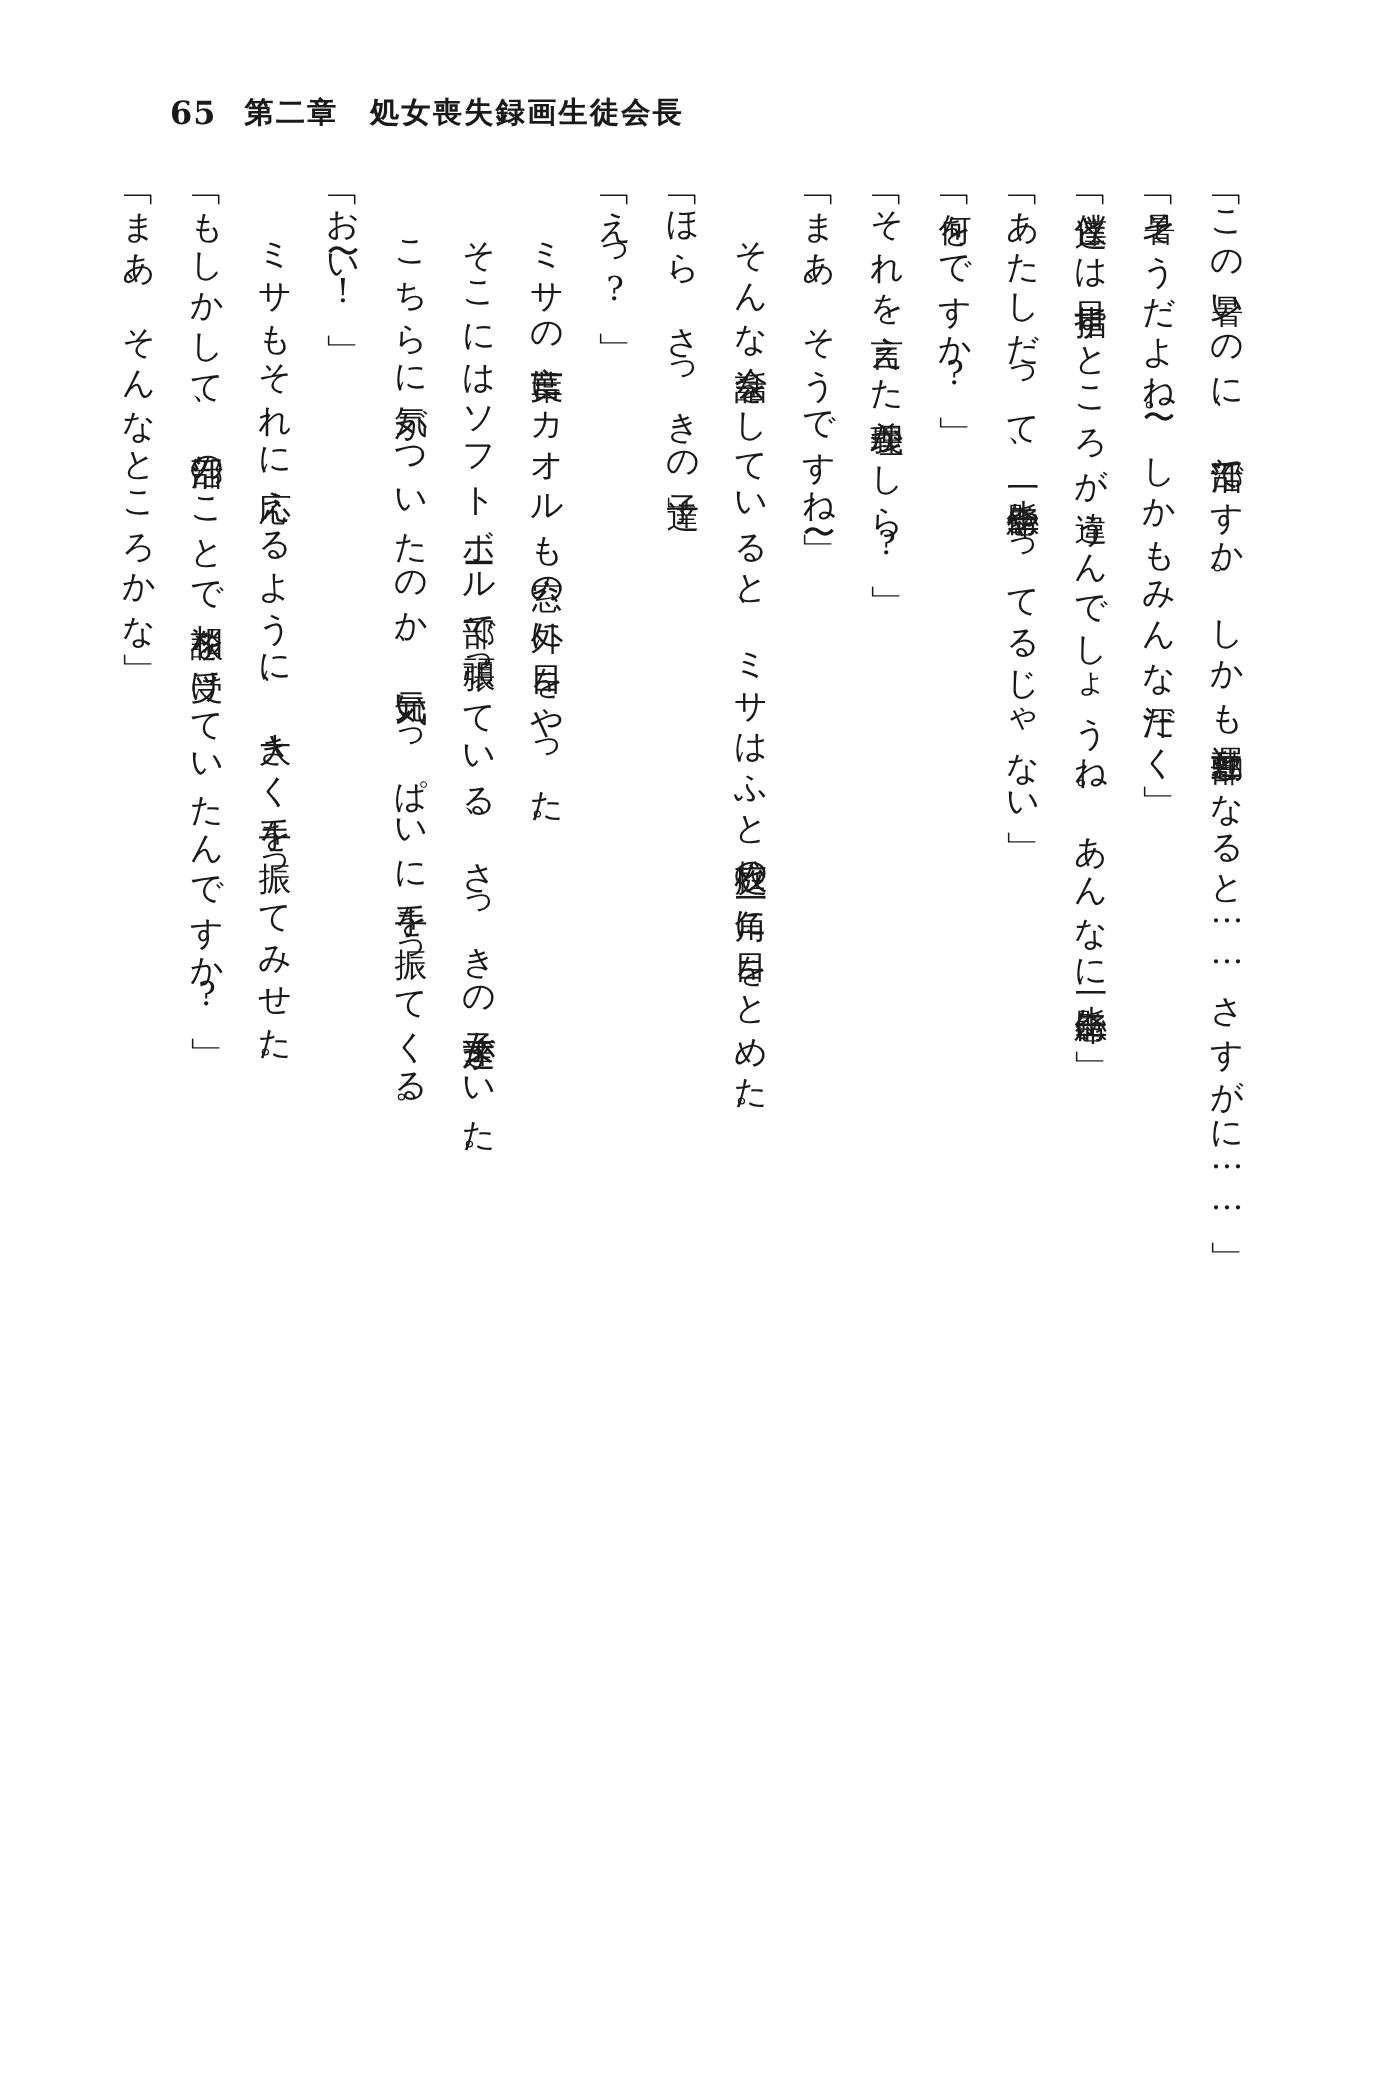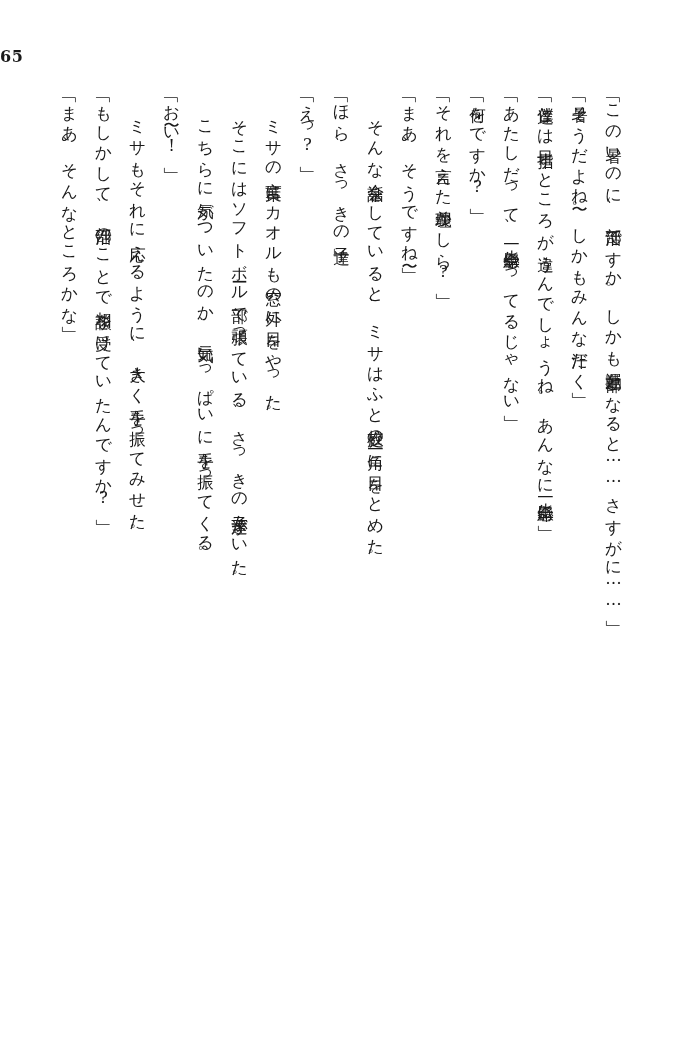--- a/index.html
+++ b/index.html
@@ -19,20 +19,21 @@
   
   .page-header {
     position: absolute;
     top: 44px;
     left: 0;
     width: 700px;
     height: 24px;
     display: flex;
     align-items: center;
     gap: 14px;
+    padding-left: 85px;
     box-sizing: border-box;
   }
   .page-number {
     font-size: 16px;
     font-weight: bold;
     letter-spacing: 0.5px;
   }
   .running-title {
     font-size: 14.5px;
     font-weight: bold;
@@ -69,20 +70,21 @@
   }
   .vtext p.indent {
     text-indent: 17px;
   }
 </style>
 </head>
 <body>
 
 <div class="page-header">
   <span class="page-number">65</span>
+  <span class="running-title">第二章　処女喪失録画生徒会長</span>
 </div>
 
 <div class="body-area">
   <div class="vtext" id="vtext">
       <p class="">「この暑いのに、部活ですか。しかも運動部となると……さすがに……」</p>
       <p class="">「暑そうだよね〜。しかもみんな汗だく」</p>
       <p class="">「僕達とは目指すところが違うんでしょうね。あんなに一生懸命に」</p>
       <p class="">「あたしだって、一生懸命やってるじゃない」</p>
       <p class="">「何をですか?」</p>
       <p class="">「それを言えた義理かしら?」</p>

